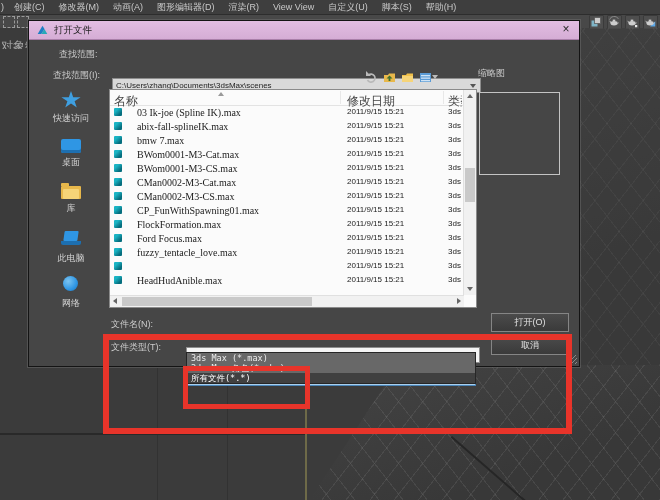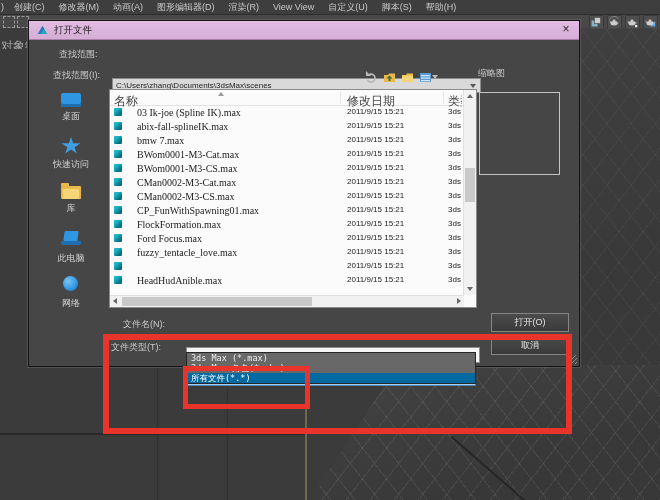--- a/index.html
+++ b/index.html
@@ -113,34 +113,34 @@
   #vthumb{position:absolute;left:1px;top:78px;width:10px;height:34px;background:#c9c9c9;}
   #hscroll{position:absolute;left:0;bottom:0;width:354px;height:11px;background:#f1f1f1;border-top:1px solid #e0e0e0;}
   #hthumb{position:absolute;left:12px;top:1px;width:190px;height:9px;background:#c9c9c9;}
   .sb-arr{position:absolute;width:0;height:0;}
   .tri-up{border-left:3px solid transparent;border-right:3px solid transparent;border-bottom:4px solid #666;}
   .tri-down{border-left:3px solid transparent;border-right:3px solid transparent;border-top:4px solid #666;}
   .tri-left{border-top:3px solid transparent;border-bottom:3px solid transparent;border-right:4px solid #666;}
   .tri-right{border-top:3px solid transparent;border-bottom:3px solid transparent;border-left:4px solid #666;}
 
   
-  #fname-label{left:82px;top:297px;margin-left:12px;}
+  #fname-label{left:82px;top:297px;}
   #fname-combo{left:157px;top:294px;width:292px;height:14px;}
   #ftype-label{left:82px;top:320px;}
   #ftype-combo{left:157px;top:317px;width:285px;height:14px;background:#a9cfed;border-color:#4a85b8;
       font-family:"DejaVu Sans Mono",monospace;font-size:8.5px;padding-left:3px;}
   .dbtn{background:linear-gradient(#4b4b4b,#3a3a3a);border:1px solid #858585;color:#e2e2e2;
       font-size:9px;display:flex;align-items:center;justify-content:center;}
   #open-btn{left:462px;top:292px;width:76px;height:17px;}
   #cancel-btn{left:462px;top:315px;width:76px;height:17px;}
 
   #ft-dropdown{left:157px;top:331px;width:288px;background:#686868;border:1px solid #262626;z-index:5;}
   .ftopt{height:10px;line-height:10px;font-family:"DejaVu Sans Mono",monospace;font-size:8.5px;
       color:#ededed;padding-left:4px;white-space:nowrap;overflow:hidden;}
-  .ftopt.sel{background:#0369a1;color:#fff;}
+  .ftopt.sel{background:#404040;color:#fff;}
 
   #grip{right:2px;bottom:2px;width:9px;height:9px;
       background:repeating-linear-gradient(135deg,transparent 0 2px,#8a8a8a 2px 3px);}
 
   
   #red-big{left:103px;top:334px;width:457px;height:88px;border:6px solid #e8342a;z-index:9;}
   #red-small{left:183px;top:366px;width:117px;height:33px;border:5px solid #e8342a;z-index:10;}
 </style>
 </head>
 <body>
@@ -261,26 +261,26 @@
           </svg>
         <i class="arr" style="right:0;border-top-color:#bbb;"></i>
       </div>
     </div>
 
     <div id="thumb-label" class="abs dlabel">缩略图</div>
     <div id="thumb-box" class="abs"></div>
 
     <div id="sidebar" class="abs">
         <div class="side-item">
+          <div class="sicon quick-access-star-icon"></div>
+          <div class="slabel">快速访问</div>
+        </div>
+        <div class="side-item">
           <div class="sicon desktop-icon"></div>
           <div class="slabel">桌面</div>
-        </div>
-        <div class="side-item">
-          <div class="sicon quick-access-star-icon"></div>
-          <div class="slabel">快速访问</div>
         </div>
         <div class="side-item">
           <div class="sicon library-icon"></div>
           <div class="slabel">库</div>
         </div>
         <div class="side-item">
           <div class="sicon this-pc-icon"></div>
           <div class="slabel">此电脑</div>
         </div>
         <div class="side-item">

